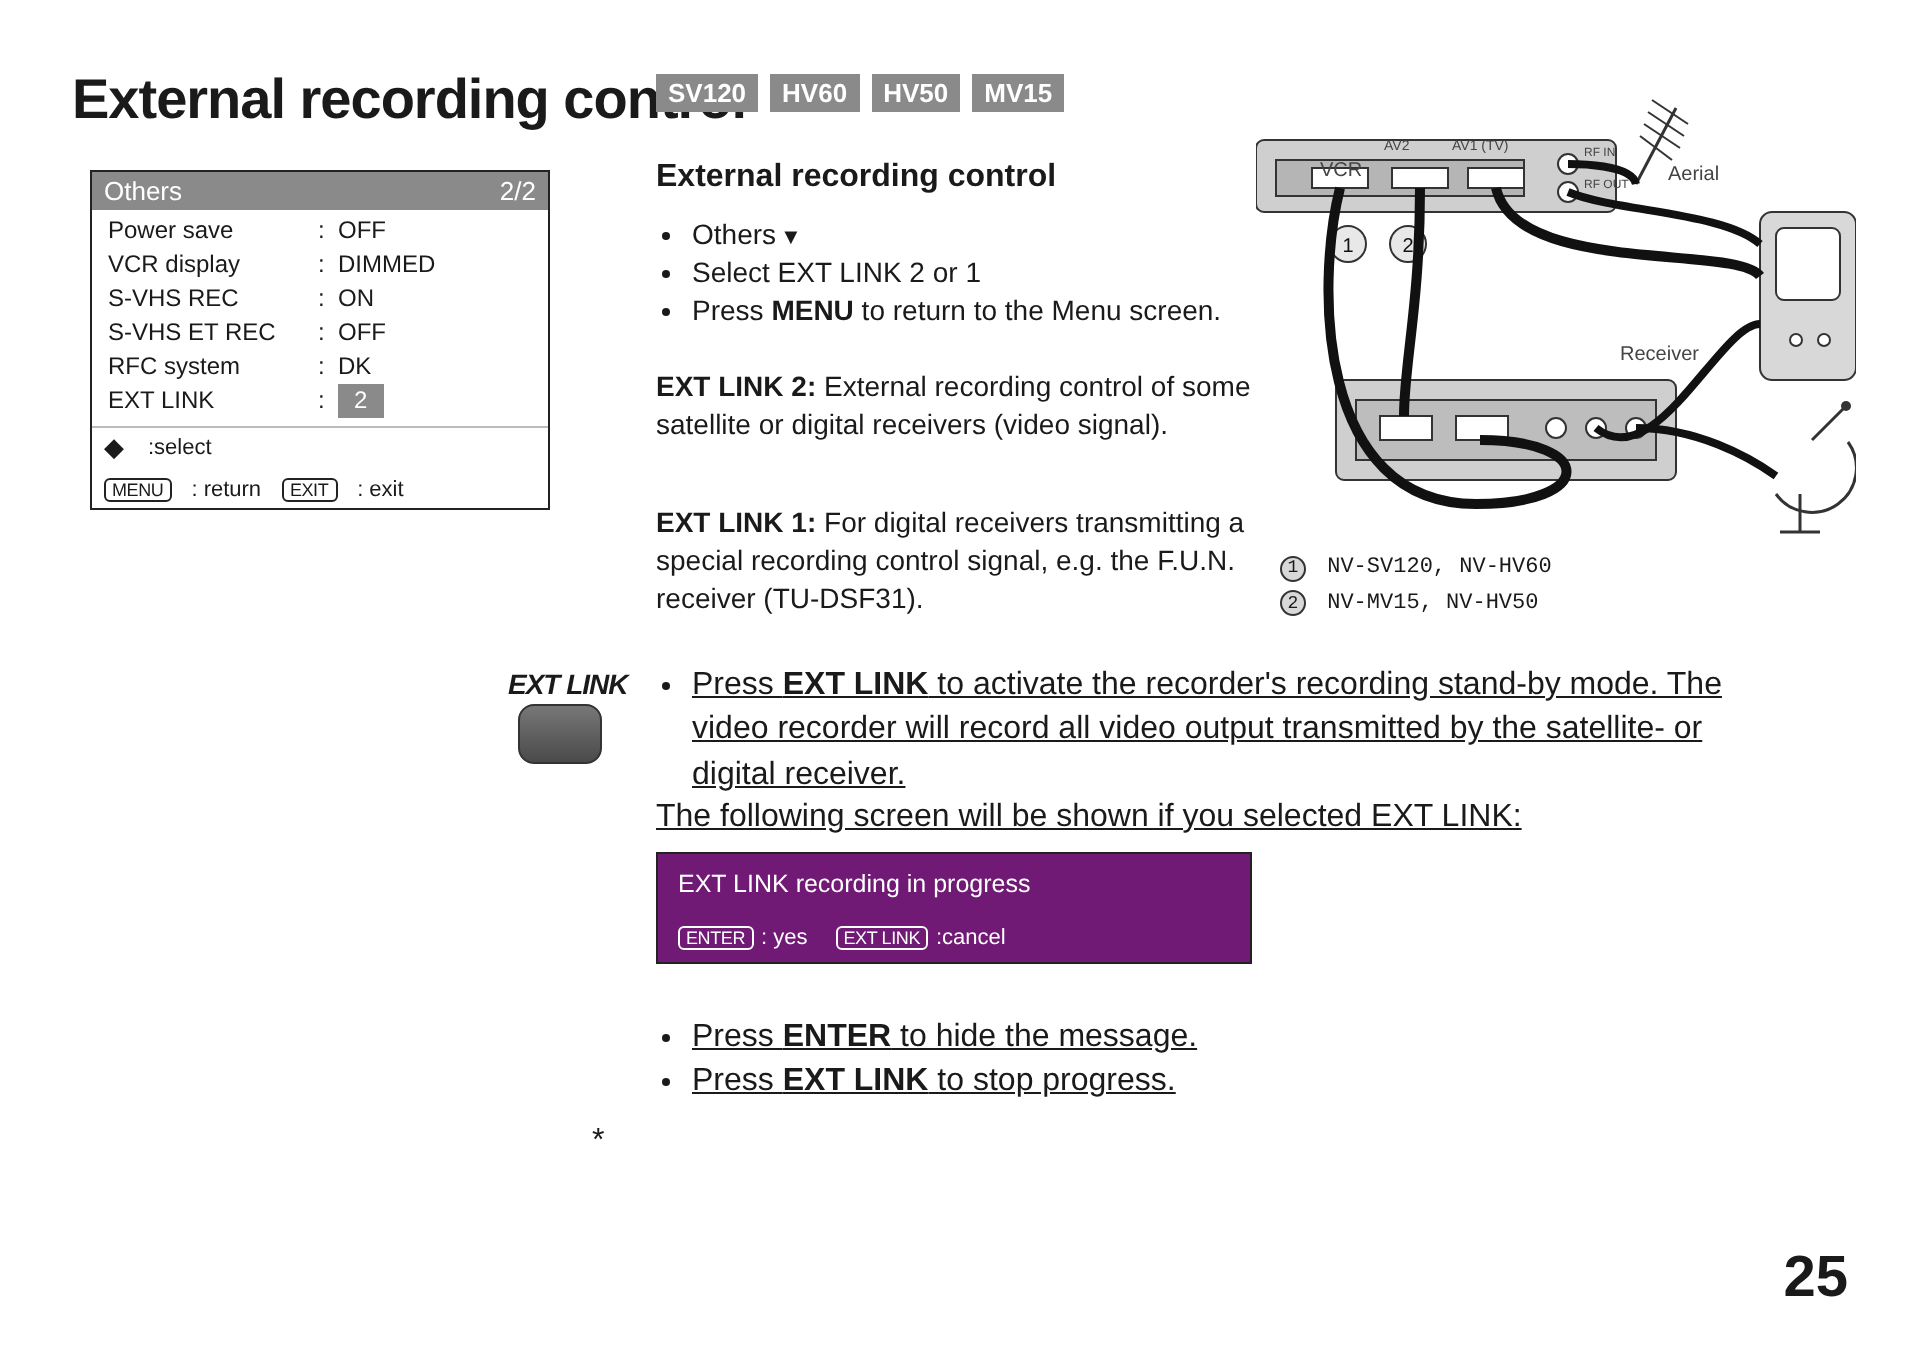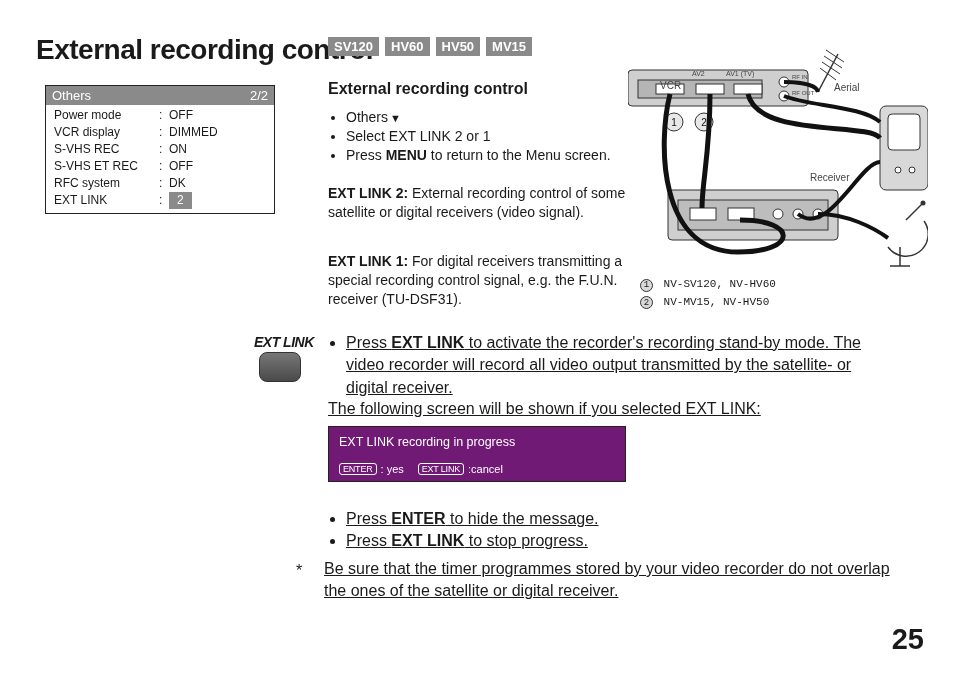--- a/index.html
+++ b/index.html
@@ -218,21 +218,21 @@
 
 <div class="page-title">External recording control</div>
 
 <div class="osd">
   <div class="osd-header">
     <span>Others</span>
     <span>2/2</span>
   </div>
   <div class="osd-body">
     <div class="osd-row">
-      <span class="label">Power mode</span>
+      <span class="label">Power save</span>
       <span class="colon">:</span>
       <span class="value">OFF</span>
     </div>
     <div class="osd-row">
       <span class="label">VCR display</span>
       <span class="colon">:</span>
       <span class="value">DIMMED</span>
     </div>
     <div class="osd-row">
       <span class="label">S-VHS REC</span>
@@ -247,20 +247,29 @@
     <div class="osd-row">
       <span class="label">RFC system</span>
       <span class="colon">:</span>
       <span class="value">DK</span>
     </div>
     <div class="osd-row selected">
       <span class="label">EXT LINK</span>
       <span class="colon">:</span>
       <span class="value"><span>2</span></span>
     </div>
+  </div>
+  <div class="osd-footer">
+    <span class="diamond-icon"></span>
+    <span>:select</span>
+    <span style="flex-basis:100%"></span>
+    <span class="osd-key">MENU</span>
+    <span>: return</span>
+    <span class="osd-key">EXIT</span>
+    <span>: exit</span>
   </div>
 </div>
 
 <div class="badges">
   <span class="badge">SV120</span>
   <span class="badge">HV60</span>
   <span class="badge">HV50</span>
   <span class="badge">MV15</span>
 </div>
 
@@ -313,21 +322,20 @@
     </li>
     <li>
       <span>Press </span><b>EXT LINK</b><span> to stop progress.</span>
     </li>
   </ul>
 </div>
 
 <div class="wide-text note">
   <div class="note-row">
     <span class="asterisk">*</span>
-    <span>Be sure that the timer programmes stored by your video recorder do not overlap the ones of the satellite or digital receiver.</span>
   </div>
 </div>
 
 <div class="pagenum">25</div>
 
 <div class="diagram">
   <svg width="300" height="260" viewBox="0 0 300 260">
 
     <rect x="252" y="64" width="48" height="84" rx="6" fill="#d8d8d8" stroke="#333"></rect>
     <rect x="260" y="72" width="32" height="36" rx="4" fill="#fff" stroke="#333"></rect>

